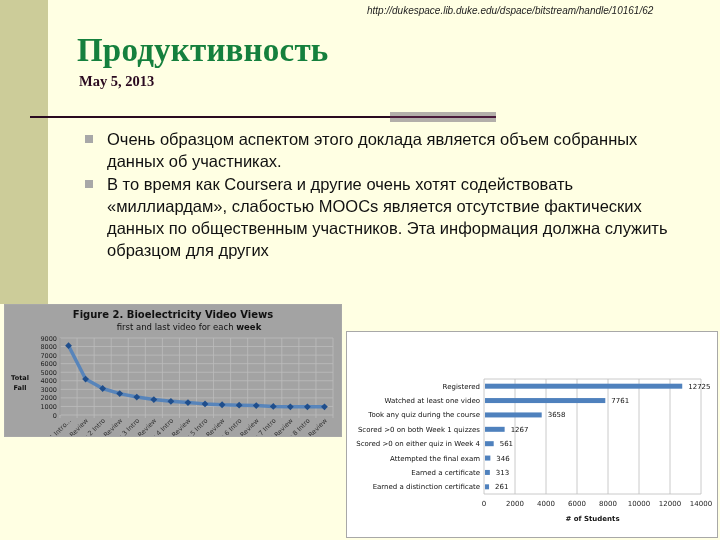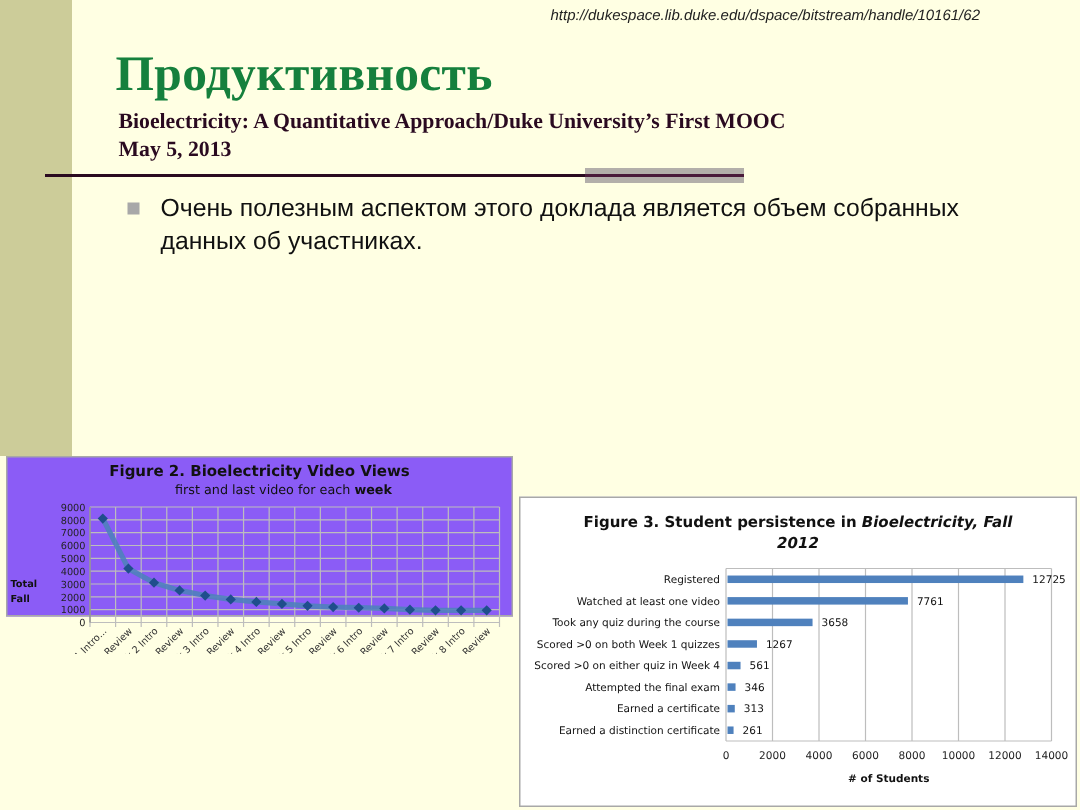--- a/index.html
+++ b/index.html
@@ -44,34 +44,34 @@
     list-style: none; margin: 0; padding: 0;
     font-size: 16.5px; line-height: 22px; color: #111;
   }
   .bullets li { position: relative; padding-left: 22px; margin-bottom: 1px; }
   .bullet-mark {
     position: absolute; left: 0; top: 7px; width: 8px; height: 8px;
     background: #A8A8A8;
   }
   
   .fig2 {
-    position: absolute; left: 4px; top: 304px; width: 338px; height: 107px;
-    background: #8b5cf6; border: 1px solid #A8A8A8; box-sizing: border-box;
+    position: absolute; left: 4px; top: 304px; width: 338px; height: 133px;
+    background: #a3a3a3; border: 1px solid #A8A8A8; box-sizing: border-box;
   }
   .fig2-title {
     position: absolute; left: 0; right: 0; top: 4px; text-align: center;
     font-family: "DejaVu Sans", sans-serif; font-weight: bold; font-size: 10px; color: #111;
   }
   .fig2-sub {
     position: absolute; left: 0; right: 0; top: 17px; text-align: center;
     font-family: "DejaVu Sans", sans-serif; font-size: 8.5px; color: #111; padding-left: 32px;
   }
   .fig2-sub b { font-weight: bold; }
   .fig2-ylabel {
-    position: absolute; left: 2px; top: 79px; width: 26px; text-align: left;
+    position: absolute; left: 2px; top: 68px; width: 26px; text-align: center;
     font-family: "DejaVu Sans", sans-serif; font-weight: bold; font-size: 6.5px; line-height: 10px; color: #111;
   }
   svg text { font-family: "DejaVu Sans", sans-serif; }
   
   .fig3 {
     position: absolute; left: 346px; top: 331px; width: 372px; height: 207px;
     background: #fff; border: 1px solid #A8A8A8; box-sizing: border-box;
   }
   .fig3-title {
     position: absolute; left: 0; right: 0; top: 10px; text-align: center;
@@ -84,31 +84,34 @@
 
 <div class="stripe"></div>
 
 <div class="source-url">
   <div>http://dukespace.lib.duke.edu/dspace/bitstream/handle/10161/62</div>
 </div>
 
 <div class="title">Продуктивность</div>
 
 <div class="subtitle">
-  <div>Bioelectricity: A Quantitative Approach/Duke University’s First MOOC</div>
   <div>May 5, 2013</div>
 </div>
 
 <div class="rule"></div>
 <div class="rule-accent"></div>
 
 <ul class="bullets">
   <li>
     <span class="bullet-mark"></span>
-    <span>Очень полезным аспектом этого доклада является объем собранных данных об участниках.</span>
+    <span>Очень образцом аспектом этого доклада является объем собранных данных об участниках.</span>
+  </li>
+  <li>
+    <span class="bullet-mark"></span>
+    <span>В то время как Coursera и другие очень хотят содействовать «миллиардам», слабостью MOOCs является отсутствие фактических данных по общественным участников. Эта информация должна служить образцом для других</span>
   </li>
 </ul>
 
 <div class="fig2">
   <div class="fig2-title">Figure 2. Bioelectricity Video Views</div>
   <div class="fig2-sub"><span>first and last video for each</span> <b>week</b></div>
   <div class="fig2-ylabel">
     <div>Total</div>
     <div>Fall</div>
   </div>
@@ -181,24 +184,20 @@
       <text x="237.15625" y="116" font-size="6.5" text-anchor="end" fill="#333" transform="rotate(-45 237.15625 116)">Week 6 Intro</text>
       <text x="254.21875" y="116" font-size="6.5" text-anchor="end" fill="#333" transform="rotate(-45 254.21875 116)">Week 6 Review</text>
       <text x="271.28125" y="116" font-size="6.5" text-anchor="end" fill="#333" transform="rotate(-45 271.28125 116)">Week 7 Intro</text>
       <text x="288.34375" y="116" font-size="6.5" text-anchor="end" fill="#333" transform="rotate(-45 288.34375 116)">Week 7 Review</text>
       <text x="305.40625" y="116" font-size="6.5" text-anchor="end" fill="#333" transform="rotate(-45 305.40625 116)">Week 8 Intro</text>
       <text x="322.46875" y="116" font-size="6.5" text-anchor="end" fill="#333" transform="rotate(-45 322.46875 116)">Week 8 Review</text>
     </svg>
 </div>
 
 <div class="fig3">
-  <div class="fig3-title">
-    <div><span>Figure 3. Student persistence in </span><i>Bioelectricity, Fall</i></div>
-    <div><i>2012</i></div>
-  </div>
   <svg id="fig3-svg" width="370" height="205" style="position:absolute;left:0;top:0;">
       <line x1="137" x2="137" y1="47" y2="162" stroke="#BDBDBD" stroke-width="0.8"></line>
       <text x="137" y="174" font-size="7" text-anchor="middle" fill="#222">0</text>
       <line x1="168" x2="168" y1="47" y2="162" stroke="#BDBDBD" stroke-width="0.8"></line>
       <text x="168" y="174" font-size="7" text-anchor="middle" fill="#222">2000</text>
       <line x1="199" x2="199" y1="47" y2="162" stroke="#BDBDBD" stroke-width="0.8"></line>
       <text x="199" y="174" font-size="7" text-anchor="middle" fill="#222">4000</text>
       <line x1="230" x2="230" y1="47" y2="162" stroke="#BDBDBD" stroke-width="0.8"></line>
       <text x="230" y="174" font-size="7" text-anchor="middle" fill="#222">6000</text>
       <line x1="261" x2="261" y1="47" y2="162" stroke="#BDBDBD" stroke-width="0.8"></line>

